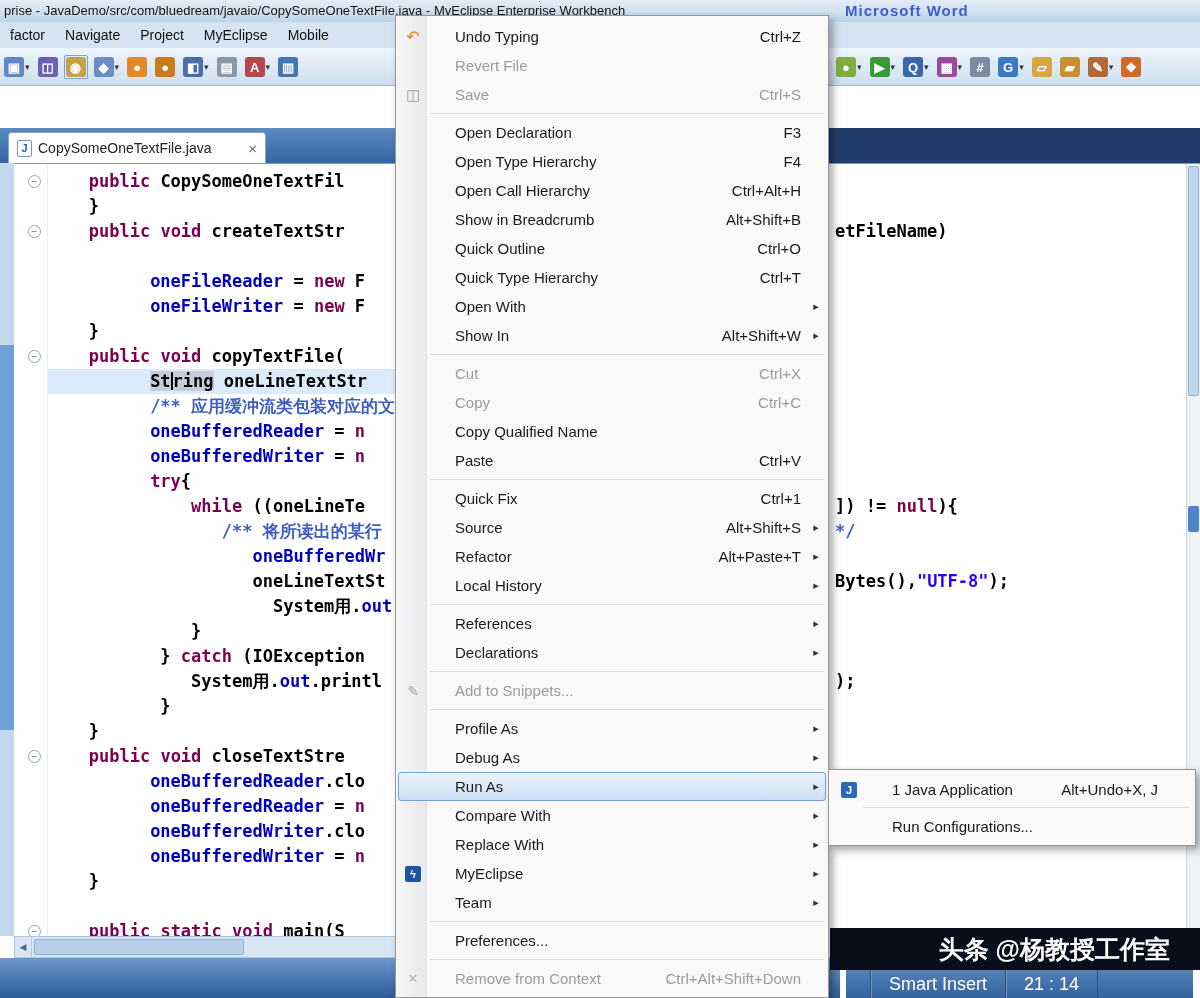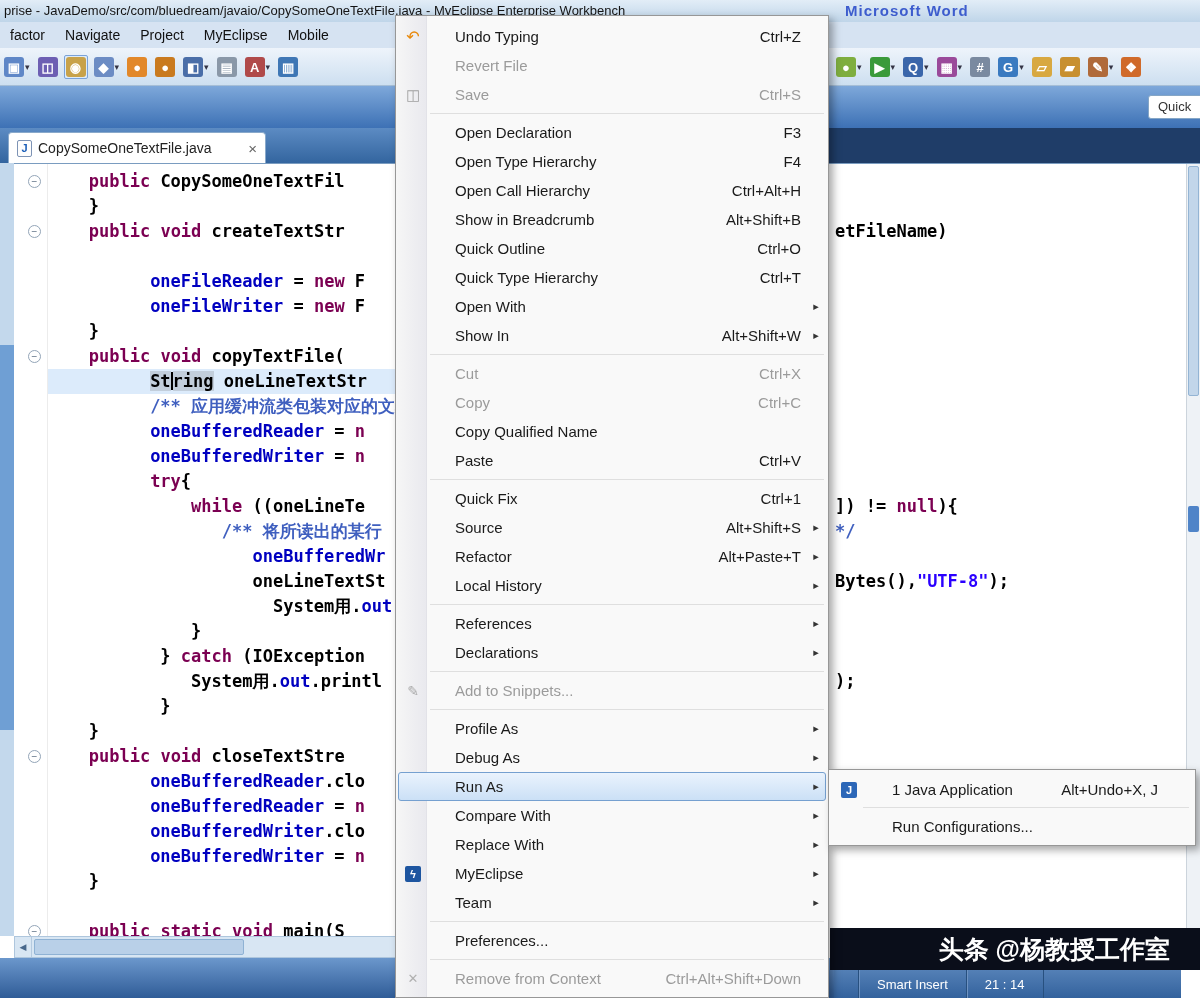--- a/index.html
+++ b/index.html
@@ -75,23 +75,23 @@
            border:1px solid #aec6dd;display:flex;align-items:center}
   .harrow{width:17px;height:20px;font-size:9px;color:#48688c;display:flex;align-items:center;
           justify-content:center;border-right:1px solid #b5cadf}
   .hthumb{margin-left:2px;width:210px;height:16px;background:#b9d0e8;border:1px solid #8fb2d4;border-radius:2px}
   .bottomband{position:absolute;left:0;top:958px;width:840px;height:40px;
               background:linear-gradient(#6b97cc,#2f5c97)}
   .bottomright{position:absolute;left:830px;top:928px;width:370px;height:70px}
   .wmband{position:absolute;left:0;top:0;width:370px;height:42px;background:#0a0e1a;
           color:#fff;font-weight:bold;font-size:25px;line-height:42px;text-align:right;
           padding-right:30px;white-space:nowrap}
-  .statusbar{position:absolute;left:4px;top:42px;width:347px;height:28px;
+  .statusbar{position:absolute;left:16px;top:42px;width:347px;height:28px;
              background:linear-gradient(#5480b6,#33629d);display:flex;align-items:center;
-             color:#fff;font-size:13px}
+             color:#fff;font-size:18px}
   .stcell{padding:0 18px;height:100%;display:flex;align-items:center;
           border-right:1px solid #27507f;box-shadow:1px 0 0 #6e93c2 inset}
   .stcell:first-child{margin-left:24px;border-left:1px solid #27507f}
 
   
   .ctx{position:absolute;left:395px;top:15px;width:434px;height:983px;background:#f9f9f9;
        border:1px solid #979797;box-shadow:4px 4px 8px rgba(0,0,0,.35);padding-top:6px;
        font-size:15px;color:#1a1a1a;z-index:40;overflow:hidden}
   .ctx::before{content:"";position:absolute;left:0;top:0;bottom:0;width:30px;
        background:linear-gradient(to right,#f6f6f6,#e9e9ee);border-right:1px solid #e2e2e8}
@@ -198,25 +198,20 @@
         <span class="tbi">
           <span class="tbibox" style="background: rgb(176, 106, 58);">✎</span>
           <span class="drop">▾</span>
         </span>
         <span class="tbi">
           <span class="tbibox" style="background: rgb(208, 106, 42);">❖</span>
         </span>
       </div>
   </div>
 
-  <div class="band">
-    <div class="quickbox">
-      <span>Quick</span>
-    </div>
-  </div>
 
   <div class="tabbar">
     <div class="tabbar-dark"></div>
     <div class="tab">
       <span class="fileicon">J</span>
       <span>CopySomeOneTextFile.java</span>
       <span class="tabclose">×</span>
     </div>
   </div>
 

